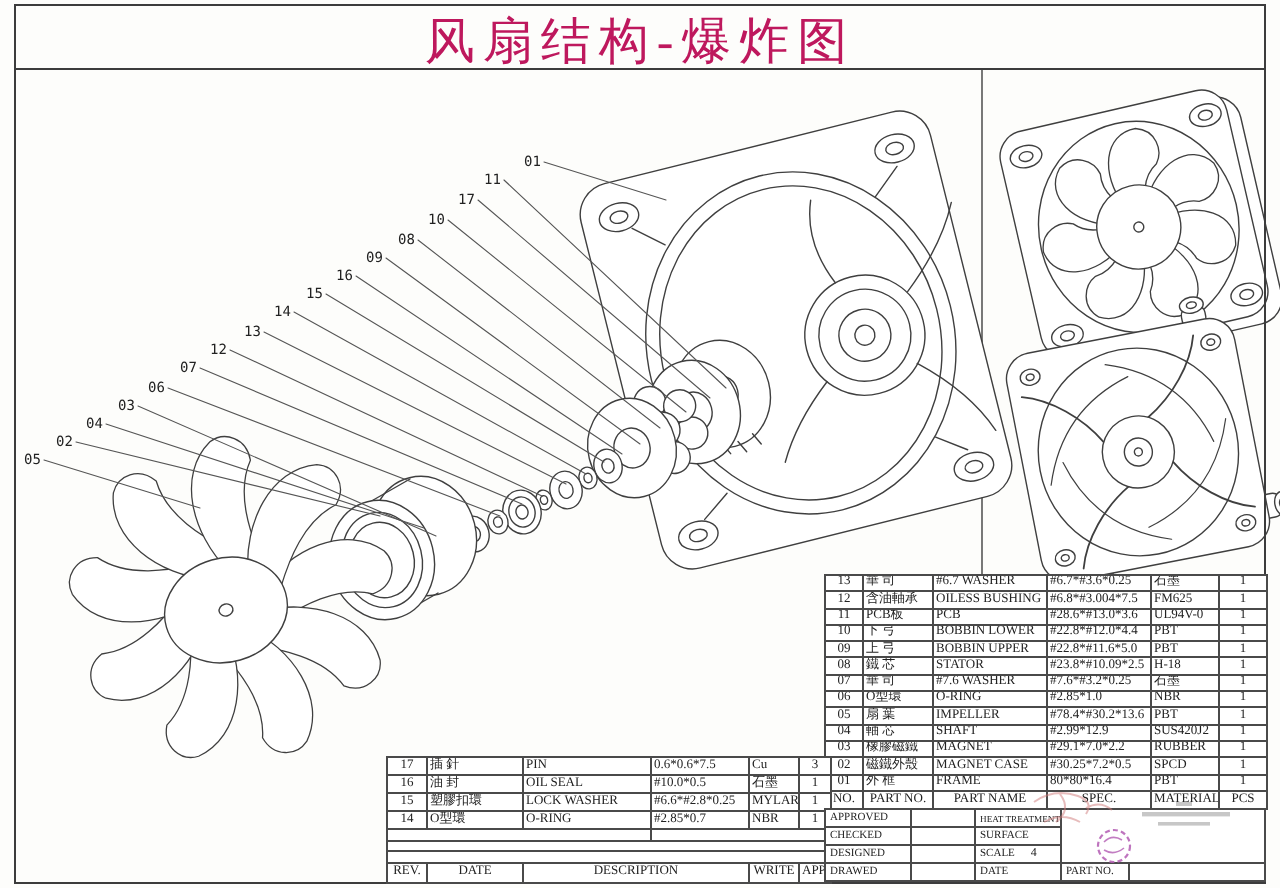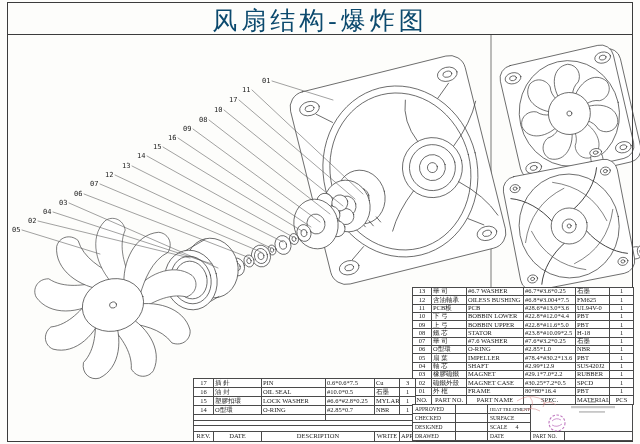--- a/index.html
+++ b/index.html
@@ -1,21 +1,21 @@
 <!DOCTYPE html>
 <html><head>
 <meta charset="utf-8">
 <style>
   html,body{margin:0;padding:0;background:#e8e8e8;}
   .sheet{position:relative;width:640px;height:444px;background:#fdfdfb;overflow:hidden;
          font-family:"Liberation Serif","DejaVu Serif",serif;}
   .frame-border{position:absolute;left:7px;top:2px;width:624px;height:438px;
                 border:1px solid #3c3c3c;background:transparent;}
   .title{position:absolute;left:0;right:0;top:4px;text-align:center;
-         font-size:25px;letter-spacing:4px;color:#0c4a6e;white-space:nowrap;}
+         font-size:25px;letter-spacing:4px;color:#be185d;white-space:nowrap;}
   .title-line{position:absolute;left:7px;top:34px;width:626px;height:1px;background:#3c3c3c;}
   svg.art, svg.overlay{position:absolute;left:0;top:0;}
   svg.overlay{pointer-events:none;}
 
   table{border-collapse:collapse;table-layout:fixed;position:absolute;background:#ffffff;}
   td{border:1px solid #4a4a4a;font-size:6.5px;line-height:1;padding:0 1px;
      white-space:nowrap;overflow:hidden;color:#222;}
   .parts-table{left:412px;top:287px;width:221px;}
   .parts-table tr{height:8.3px;}
   .rev-table{left:193px;top:378px;width:222px;}

